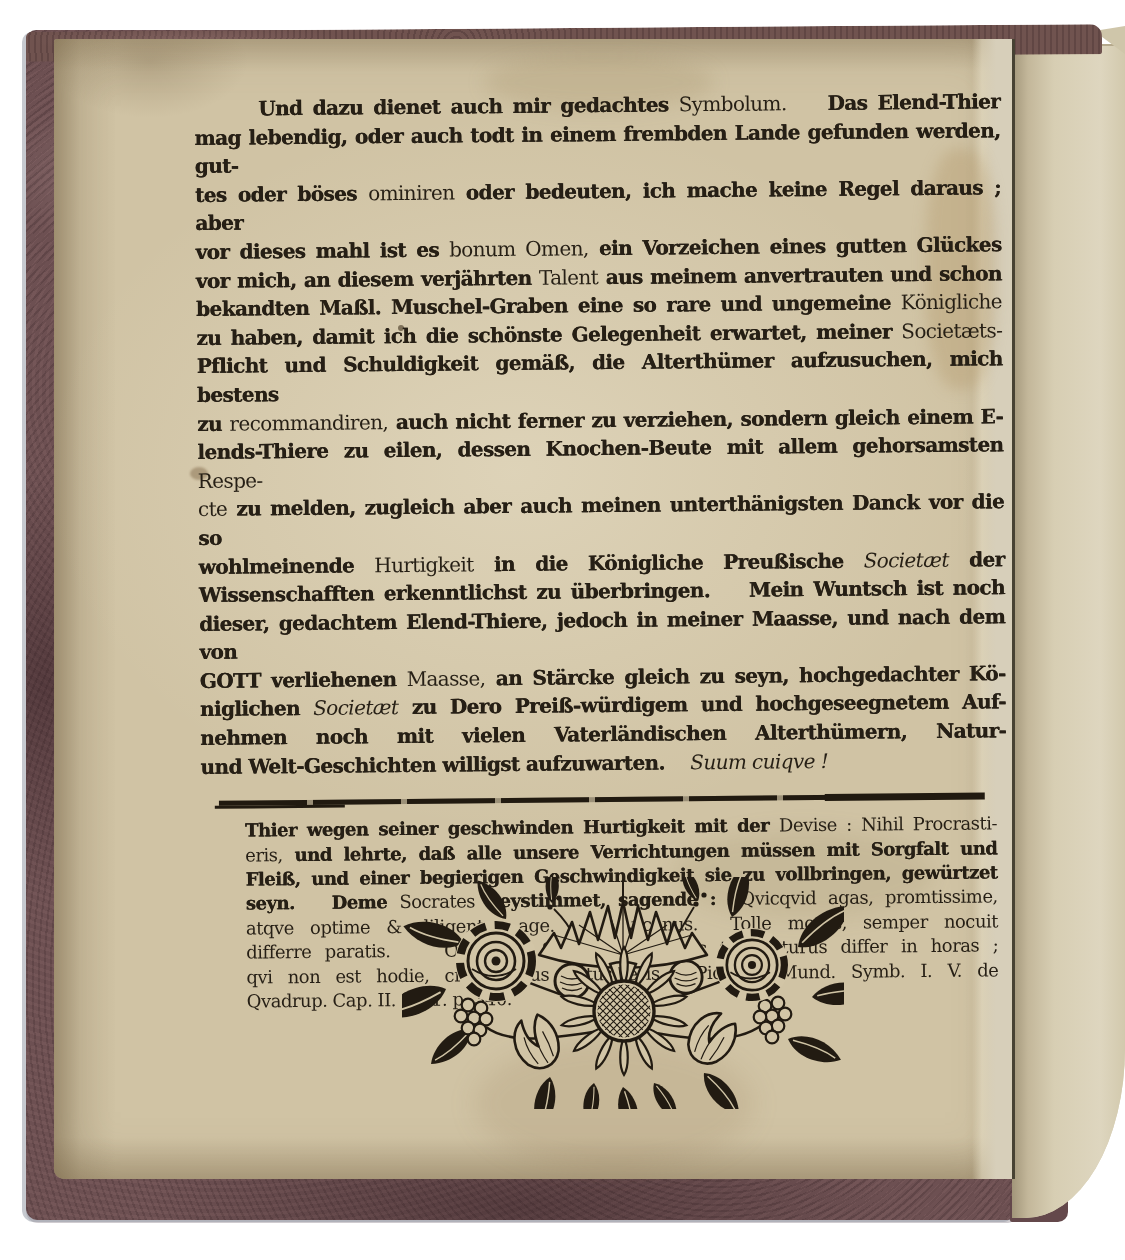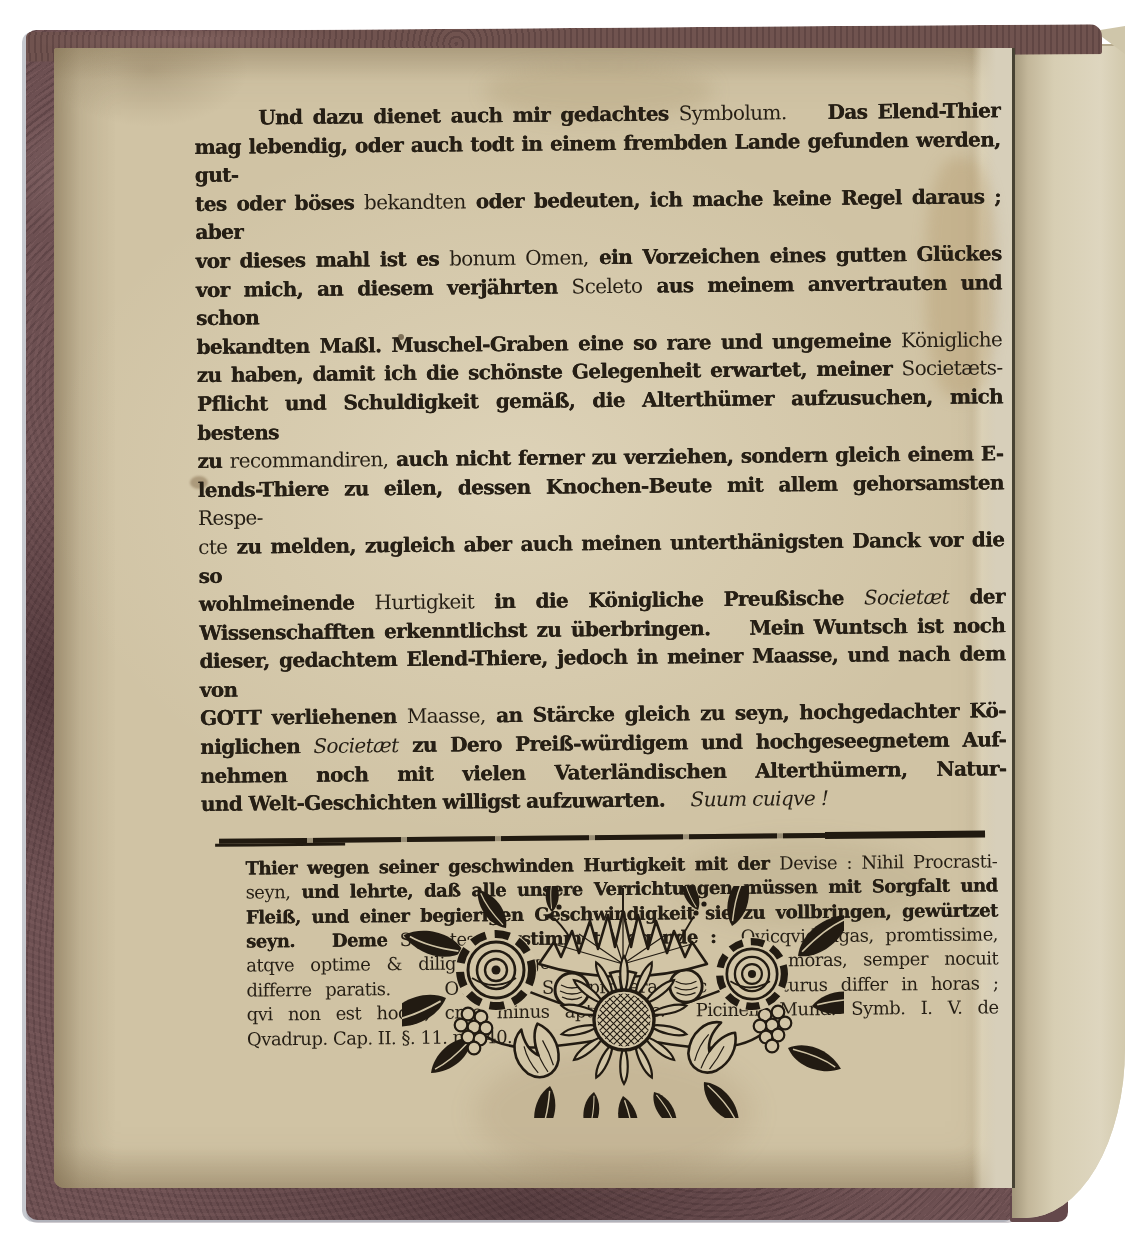--- a/index.html
+++ b/index.html
@@ -29,21 +29,21 @@
   
   .next-leaf{position:absolute;left:1012px;top:44px;width:113px;height:1172px;z-index:2;
     background-color:#d7ceb3;
     background-image:linear-gradient(90deg,#a2967a 0px,#c3b79a 16px,#d7ceb3 42px,#ded6bf 78%,#d2c9ad 100%);
     border-top:2px solid #b5a98c;
     border-bottom-right-radius:100px 170px;}
   .next-leaf-corner{position:absolute;left:1094px;top:26px;width:31px;height:28px;z-index:2;
     background:#cfc6aa;clip-path:polygon(0 18%,100% 0,100% 100%);}
 
   
-  .page{position:absolute;left:54px;top:48px;width:958px;height:1140px;z-index:4;
+  .page{position:absolute;left:54px;top:39px;width:958px;height:1140px;z-index:4;
     border-radius:3px 0 0 10px;border-right:3px solid #474233;
     background-color:#d0c3a4;
     background-image:
       radial-gradient(ellipse 70% 45% at 48% 38%, rgba(250,244,226,0.32), transparent 70%),
       linear-gradient(90deg, rgba(110,92,62,0.40) 0, rgba(110,92,62,0.12) 26px, transparent 62px),
       linear-gradient(270deg, rgba(130,112,80,0.26) 0, transparent 48px),
       linear-gradient(0deg, rgba(120,100,68,0.30) 0, transparent 42px),
       linear-gradient(180deg, rgba(120,100,68,0.24) 0, transparent 32px),
       radial-gradient(ellipse 140px 80px at 10% 2%, rgba(110,90,60,0.25), transparent 70%);
     box-shadow:inset 0 0 55px rgba(105,86,58,0.35);}
@@ -97,41 +97,41 @@
     <div class="stain st2"></div>
     <div class="stain st3"></div>
     <div class="stain st4"></div>
     <div class="stain st5"></div>
     <div class="stain st6"></div>
 
     <div class="textwrap">
       <div class="main">
           <div class="tline just ind"><span class="frk">Und dazu dienet auch mir gedachtes </span><span class="lat">Symbolum.</span><span class="frk">    Das Elend-Thier</span></div>
           <div class="tline just"><span class="frk">mag lebendig, oder auch todt in einem frembden Lande gefunden werden, gut-</span></div>
-          <div class="tline just"><span class="frk">tes oder böses </span><span class="lat">bekandten</span><span class="frk"> oder bedeuten, ich mache keine Regel daraus ;  aber</span></div>
+          <div class="tline just"><span class="frk">tes oder böses </span><span class="lat">ominiren</span><span class="frk"> oder bedeuten, ich mache keine Regel daraus ;  aber</span></div>
           <div class="tline just"><span class="frk">vor dieses mahl ist es </span><span class="lat">bonum Omen,</span><span class="frk"> ein Vorzeichen eines gutten Glückes</span></div>
-          <div class="tline just"><span class="frk">vor mich, an diesem verjährten </span><span class="lat">Sceleto</span><span class="frk"> aus meinem anvertrauten und schon</span></div>
+          <div class="tline just"><span class="frk">vor mich, an diesem verjährten </span><span class="lat">Talent</span><span class="frk"> aus meinem anvertrauten und schon</span></div>
           <div class="tline just"><span class="frk">bekandten Maßl. Muschel-Graben eine so rare und ungemeine </span><span class="lat">Königliche</span></div>
           <div class="tline just"><span class="frk">zu haben, damit ich die schönste Gelegenheit erwartet, meiner </span><span class="lat">Societæts-</span></div>
           <div class="tline just"><span class="frk">Pflicht und Schuldigkeit gemäß, die Alterthümer aufzusuchen, mich bestens</span></div>
           <div class="tline just"><span class="frk">zu </span><span class="lat">recommandiren,</span><span class="frk"> auch nicht ferner zu verziehen, sondern gleich einem E-</span></div>
           <div class="tline just"><span class="frk">lends-Thiere zu eilen, dessen Knochen-Beute mit allem gehorsamsten </span><span class="lat">Respe-</span></div>
           <div class="tline just"><span class="lat">cte</span><span class="frk"> zu melden, zugleich aber auch meinen unterthänigsten Danck vor die so</span></div>
           <div class="tline just"><span class="frk">wohlmeinende </span><span class="lat">Hurtigkeit</span><span class="frk"> in die Königliche Preußische </span><span class="ita">Societæt</span><span class="frk"> der</span></div>
           <div class="tline just"><span class="frk">Wissenschafften erkenntlichst zu überbringen.    Mein Wuntsch ist noch</span></div>
           <div class="tline just"><span class="frk">dieser, gedachtem Elend-Thiere, jedoch in meiner Maasse, und nach dem von</span></div>
           <div class="tline just"><span class="frk">GOTT verliehenen </span><span class="lat">Maasse,</span><span class="frk"> an Stärcke gleich zu seyn, hochgedachter Kö-</span></div>
           <div class="tline just"><span class="frk">niglichen </span><span class="ita">Societæt</span><span class="frk"> zu Dero Preiß-würdigem und hochgeseegnetem Auf-</span></div>
           <div class="tline just"><span class="frk">nehmen noch mit vielen Vaterländischen Alterthümern, Natur-</span></div>
           <div class="tline"><span class="frk">und Welt-Geschichten willigst aufzuwarten.    </span><span class="ita">Suum cuiqve !</span></div>
         </div>
       <div class="rule"></div>
       <div class="foot">
           <div class="tline just"><span class="frk">Thier wegen seiner geschwinden Hurtigkeit mit der </span><span class="lat">Devise : Nihil Procrasti-</span></div>
-          <div class="tline just"><span class="lat">seyn,</span><span class="frk"> und lehrte, daß alle unsere Verrichtungen müssen mit Sorgfalt und</span></div>
+          <div class="tline just"><span class="lat">eris,</span><span class="frk"> und lehrte, daß alle unsere Verrichtungen müssen mit Sorgfalt und</span></div>
           <div class="tline just"><span class="frk">Fleiß, und einer begierigen Geschwindigkeit sie zu vollbringen, gewürtzet</span></div>
           <div class="tline just"><span class="frk">seyn.   Deme </span><span class="lat">Socrates</span><span class="frk"> beystimmet, sagende :  </span><span class="lat">Qvicqvid agas, promtissime,</span></div>
           <div class="tline just"><span class="lat">atqve optime &amp; diligenter age.    Lucanus.  Tolle moras, semper nocuit</span></div>
           <div class="tline just"><span class="lat">differre paratis.    Ovidius.  Sed propera, nec te venturus differ in horas ;</span></div>
           <div class="tline just"><span class="lat">qvi non est hodie, cras minus aptus eris.  Picinelli Mund. Symb. I. V. de</span></div>
           <div class="tline"><span class="lat">Qvadrup. Cap. II. §. 11. p. 340.</span></div>
         </div>
     </div>
 
     <svg class="ornament" viewBox="0 0 442 232">

